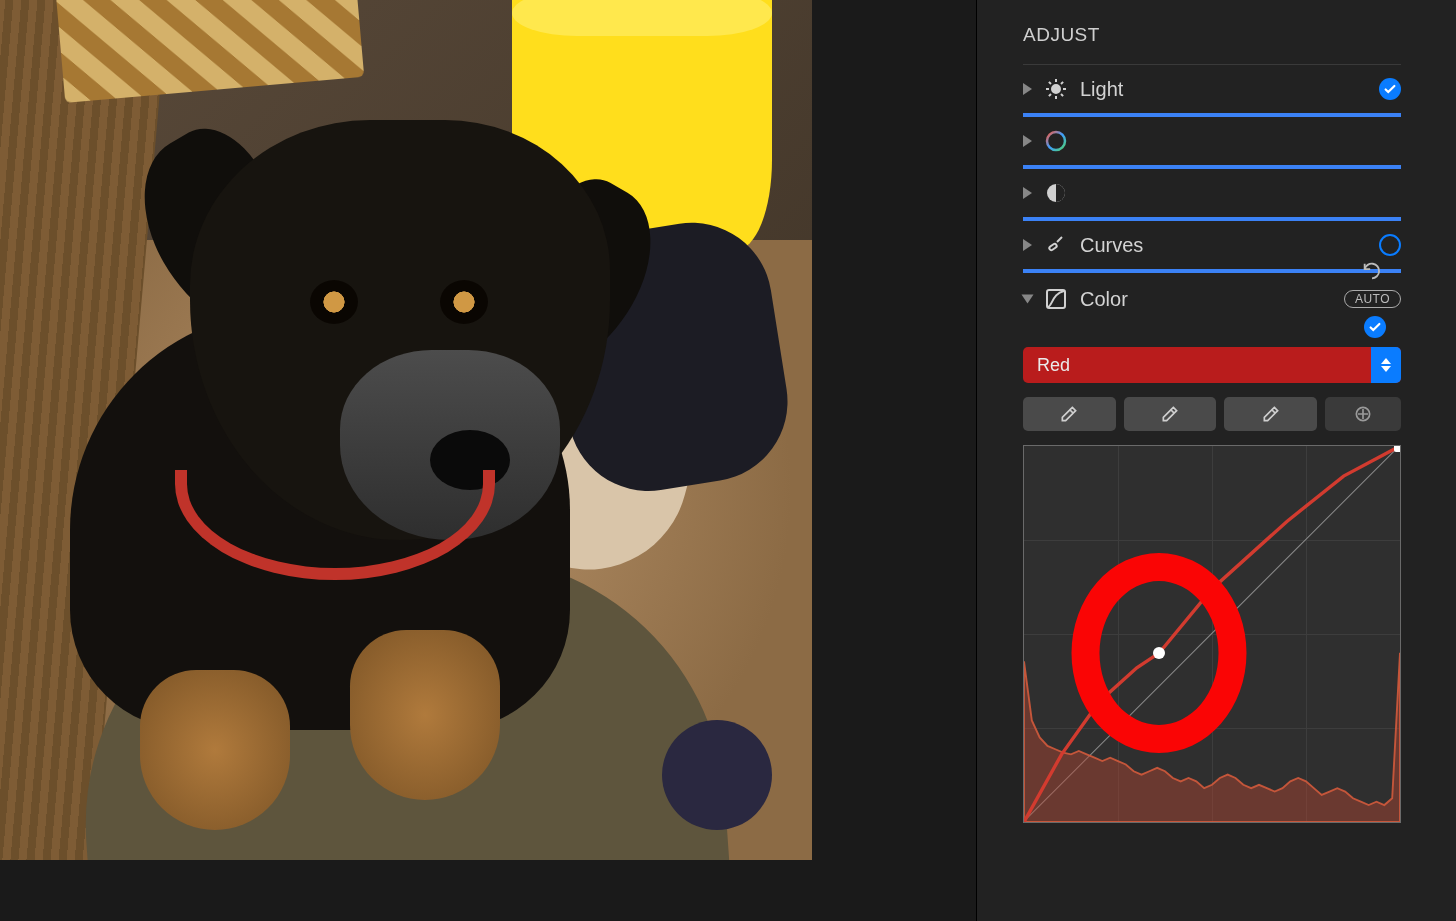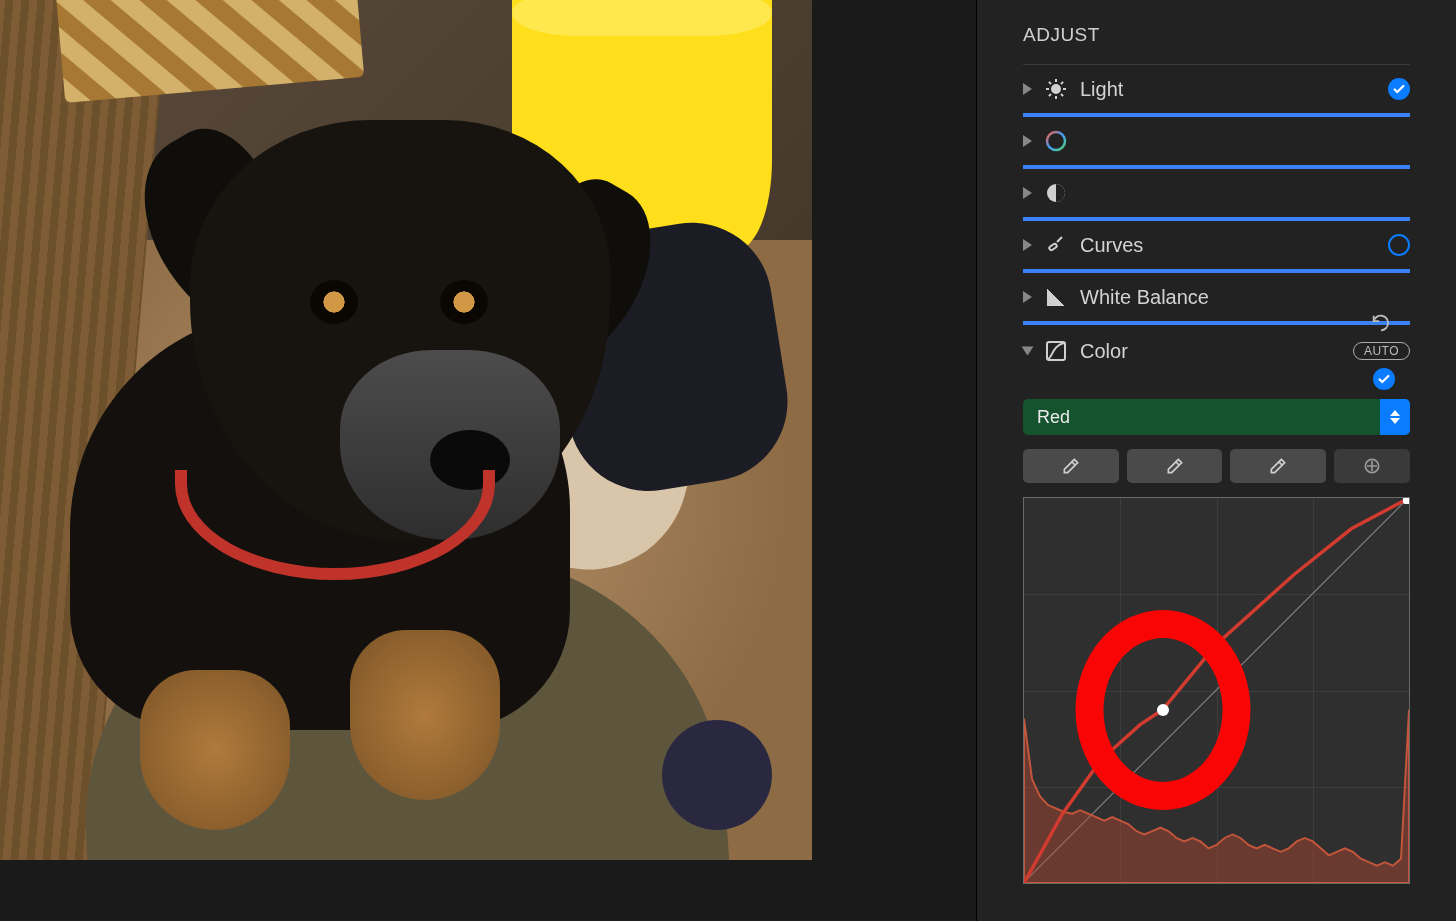--- a/index.html
+++ b/index.html
@@ -49,21 +49,21 @@
   .photo .collar{position:absolute;left:175px;top:470px;width:320px;height:110px;border:12px solid #c0332a;border-top:none;border-radius:0 0 200px 200px/0 0 120px 120px;}
   .photo .paw-l{position:absolute;left:140px;bottom:30px;width:150px;height:160px;background:radial-gradient(#b07a3c,#7c5426);border-radius:60px 60px 80px 80px;}
   .photo .paw-r{position:absolute;left:350px;bottom:60px;width:150px;height:170px;background:radial-gradient(#b07a3c,#7c5426);border-radius:60px 60px 80px 80px;}
 
   
   .sidebar {
     width: 480px;
     height: 921px;
     background: #222;
     border-left: 1px solid #000;
-    padding: 0 0 0 0;
+    padding: 0 9px 0 0;
     overflow: hidden;
   }
   .sidebar-inner { padding: 18px 46px 0 46px; }
   .panel-title {
     font-size: 19px;
     letter-spacing: 0.5px;
     color: #cfcfcf;
     padding: 6px 0 18px 0;
     border-bottom: 1px solid #3a3a3a;
   }
@@ -85,21 +85,21 @@
   
   .curves-header { display:flex; align-items:center; gap:8px;flex-direction:column; }
   .curves-header .reset { width:22px;height:22px;display:flex;align-items:center;justify-content:center;color:#aaa;}
   .auto-btn {
     border:1.5px solid #aaa; color:#bbb; border-radius:12px;
     font-size:12px; padding:1px 10px; letter-spacing:.5px;
   }
   .channel-select {
     margin-top: 22px;
     height: 36px;
-    background: #14532d;
+    background: #b91c1c;
     border-radius: 5px;
     display:flex; align-items:center;
     padding: 0 0 0 14px;
     position:relative;
   }
   .channel-select .sel-label { color:#eaeaea; font-size:18px; }
   .channel-select .sel-arrows {
     position:absolute; right:0; top:0; bottom:0; width:30px;
     background:#0a7cff; border-radius:0 5px 5px 0;
     display:flex; flex-direction:column; align-items:center; justify-content:center; gap:2px;
@@ -215,31 +215,20 @@
         <svg viewBox="0 0 24 24" stroke="#d0d0d0" stroke-width="2" fill="none">
             <rect x="5" y="12" width="8" height="4" rx="2" transform="rotate(-35 9 14)"></rect>
             <path d="M13 9l5-5"></path>
           </svg>
       </span>
       <span class="row-label">Curves</span>
       <span class="row-badge badge-ring"></span>
     </div>
 
 
-    <div class="adjust-row">
-      <span class="tri"></span>
-      <span class="row-icon">
-        <svg viewBox="0 0 24 24">
-            <rect x="3" y="3" width="18" height="18" fill="#d0d0d0"></rect>
-            <path d="M3 3l18 18" stroke="#222" stroke-width="1"></path>
-            <path d="M3 3h18v18z" fill="#222"></path>
-          </svg>
-      </span>
-      <span class="row-label">White Balance</span>
-    </div>
 
     <div class="adjust-row" style="border-bottom:none">
       <span class="tri open"></span>
       <span class="row-icon">
         <svg viewBox="0 0 24 24" stroke="#d0d0d0" stroke-width="2" fill="none">
             <rect x="3" y="3" width="18" height="18" rx="2"></rect>
             <path d="M4 20c4-1 5-14 16-16"></path>
           </svg>
       </span>
       <span class="row-label">Color</span>

